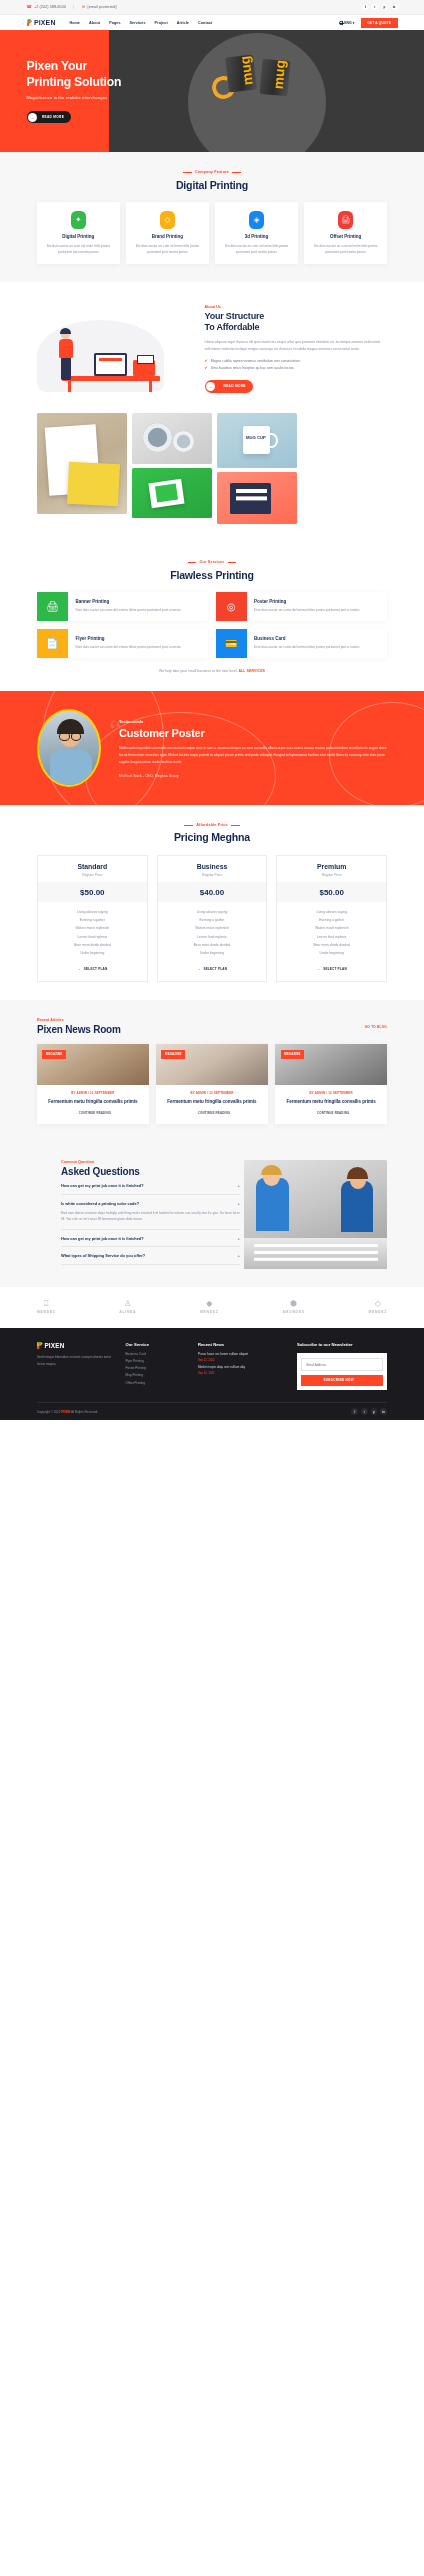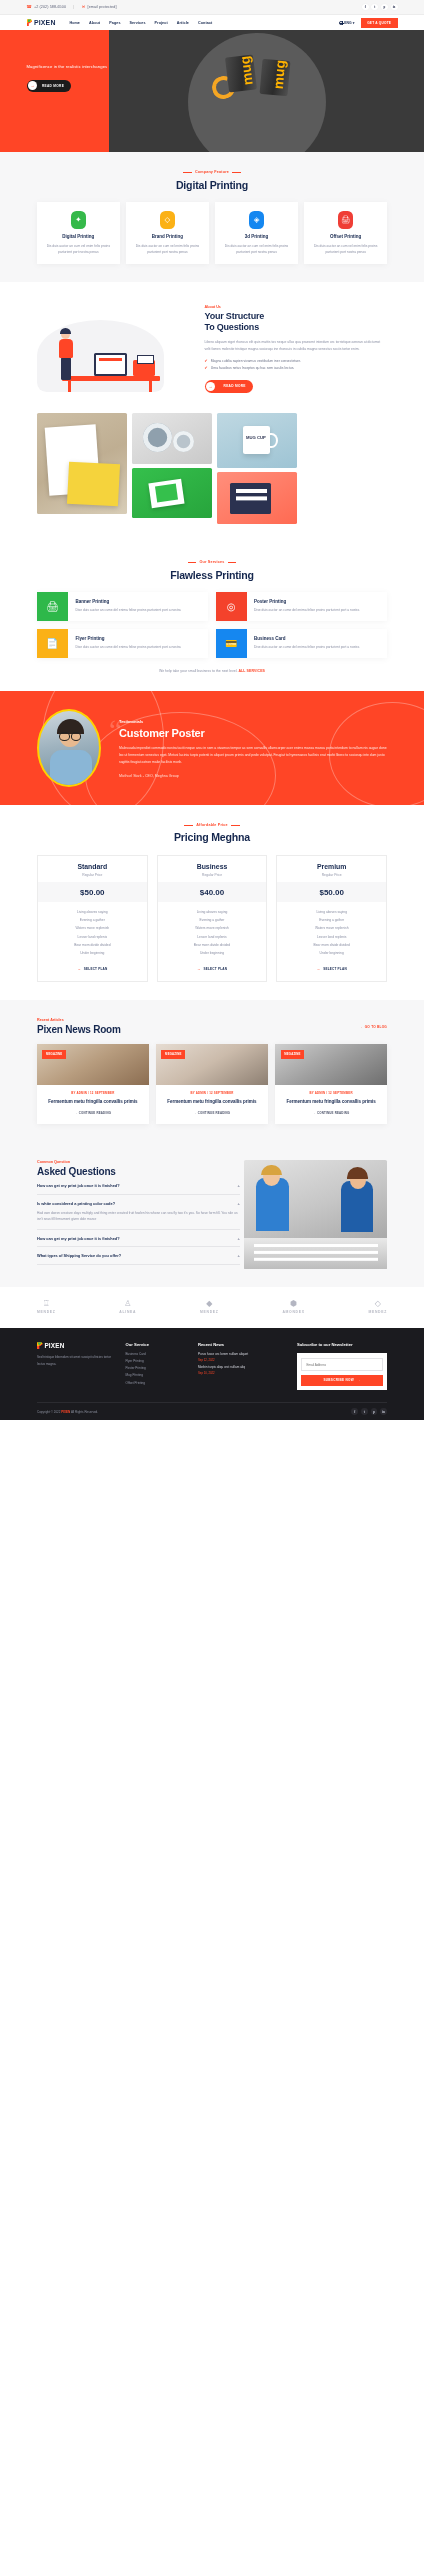--- a/index.html
+++ b/index.html
@@ -287,21 +287,21 @@
   textarea.cf-field { height: 27.6px; resize: none; }
   .cf-btn {
     margin-top: 7.4px; display: inline-flex; align-items: center; background: #ff4526;
     border-radius: 10.6px; padding: 1.6px 7.4px 1.6px 1.6px; cursor: pointer;
   }
   .cf-btn .rm-circle { color: #ff4526; }
   .cf-btn .rm-label { color: #fff; }
 
   
   .faq { background: #f7f7f8; padding: 18px 0; }
-  .faq-inner { display: flex; gap: 4px; }
+  .faq-inner { display: flex; gap: 4px; margin-left: 24px; }
   .faq-left { flex: 1; }
   .faq-eyebrow { color: #ff4526; font-size: 3.7px; font-weight: bold; }
   .faq-title { font-size: 10px; font-weight: bold; color: #15274e; margin-top: 2.7px; letter-spacing: -0.2px; }
   .faq-item { border-bottom: 0.5px solid #e5e5e8; padding: 5.8px 0; }
   .faq-q { display: flex; align-items: center; font-size: 3.9px; font-weight: bold; color: #15274e; cursor: pointer; }
   .faq-plus { margin-left: auto; font-size: 4.2px; color: #9195a8; }
   .faq-a { font-size: 3.3px; color: #8a8fa3; line-height: 2; margin-top: 4.2px; }
   .faq-img {
     width: 143px; height: 109px; border-radius: 1.6px; align-self: center;
     background: linear-gradient(160deg,#e3e3e3 0%, #c6c6c6 45%, #9a9a9a 100%);
@@ -415,20 +415,24 @@
     <div class="hero-left"></div>
     <div class="hero-right"></div>
     <div class="hero-circle"></div>
     <div class="handle"></div>
     <div class="mug mug1"></div>
     <div class="mug mug2"></div>
     <div class="mug-word mug-w1">mug</div>
     <div class="mug-word mug-w2">mug</div>
     <div class="hero-content">
       <div class="hero-inner">
+        <h1>
+          <span>Pixen Your</span><br>
+          <span>Printing Solution</span>
+        </h1>
         <div class="hero-sub">Magnificence in the realistic interchanges</div>
         <div class="read-more">
           <span class="rm-circle">→</span>
           <span class="rm-label">READ MORE</span>
         </div>
       </div>
     </div>
   </div>
 
   <div class="sec sec-light">
@@ -473,21 +477,21 @@
           <div class="art-legs"></div>
           <div class="art-body"></div>
           <div class="art-head"></div>
           <div class="art-hair"></div>
         </div>
       </div>
       <div class="about-body">
         <div class="about-eyebrow">About Us</div>
         <div class="about-title">
           <span>Your Structure</span><br>
-          <span>To Questions</span>
+          <span>To Affordable</span>
         </div>
         <div class="about-text">Libero aliquam eiget rhoncus elit quis mattis tos neque ullco qua praesent interdum orc torristique aenean at dictumst velit fames molestie tristique magna sociosqu ine rhoncuis in cubilia magno senectus sociis tortor enim.</div>
         <ul class="about-list">
           <li>
             <span class="tick">✔</span>
             <span>Magna cubilia sapien vivamus vestibulum iner consectetuer.</span>
           </li>
           <li>
             <span class="tick">✔</span>
             <span>Urna faucibus netus Inceptos qu hac sem iaculis lectus.</span>

